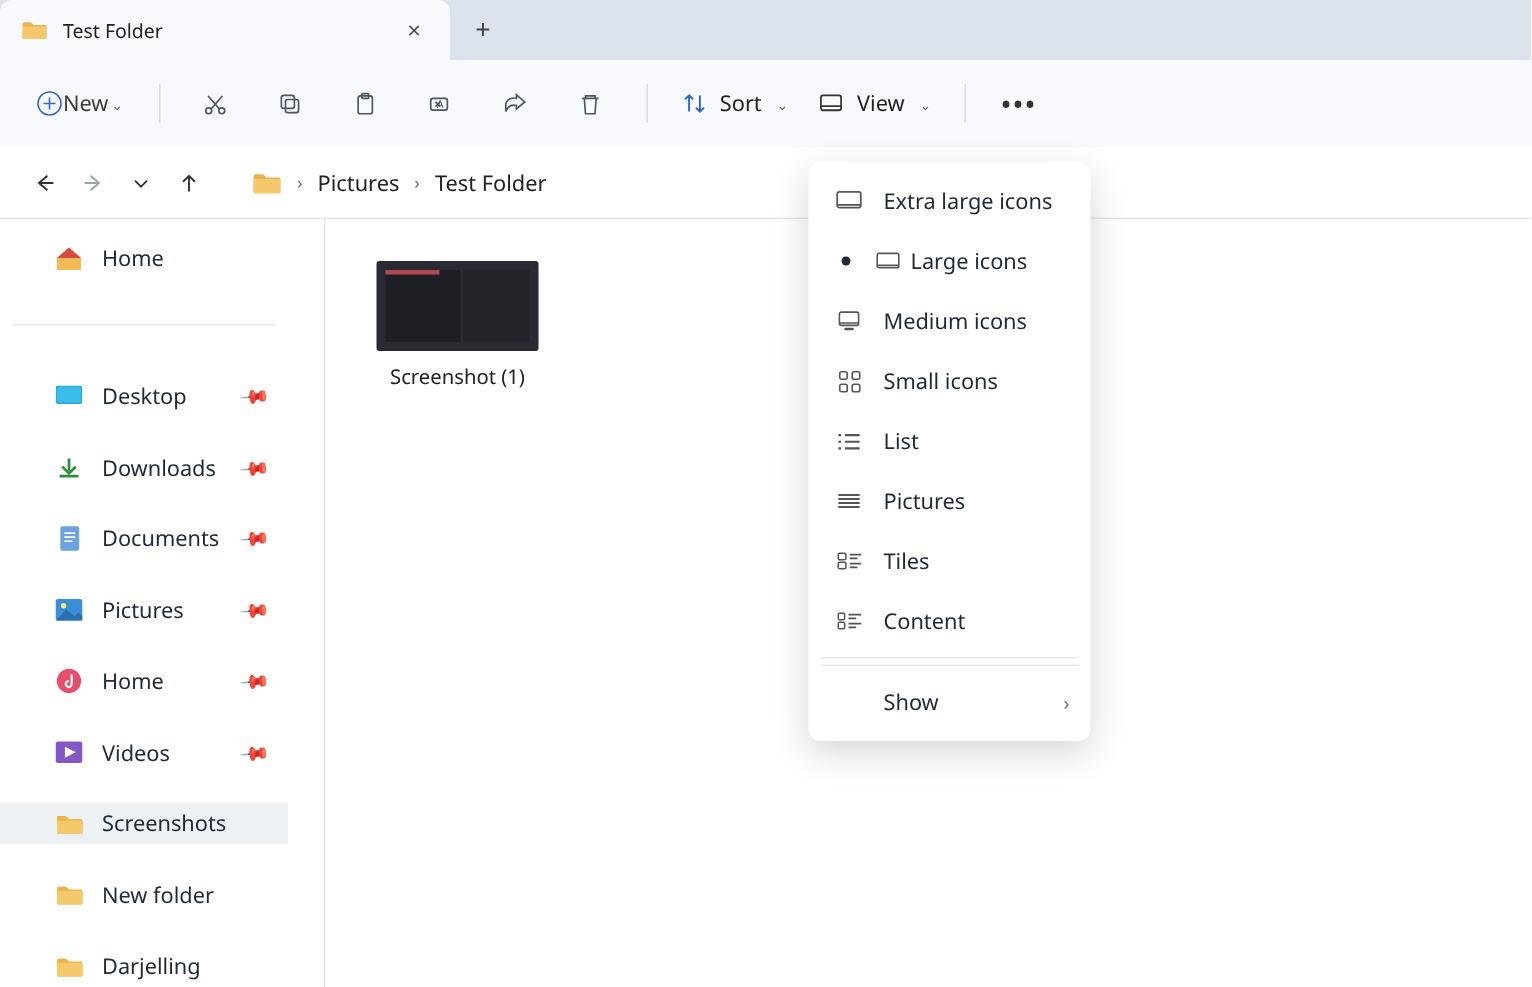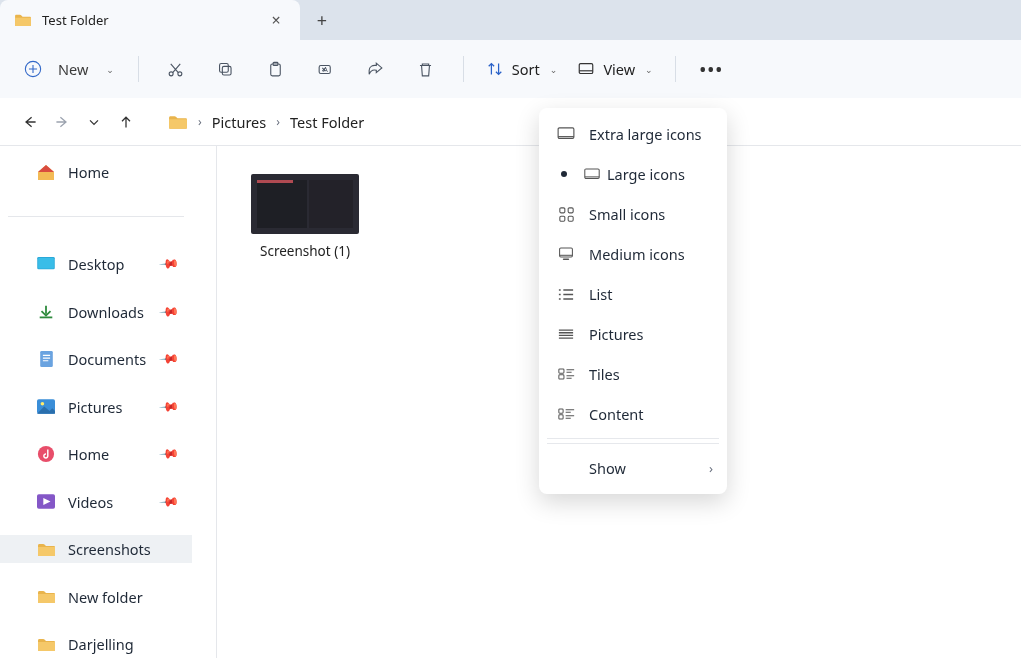--- a/index.html
+++ b/index.html
@@ -8,21 +8,21 @@
 
 .tab-bar{height:40px;background:#dce3ec;display:flex;align-items:flex-end;}
 .tab{height:40px;width:300px;background:#f7f9fc;border-radius:8px 8px 0 0;display:flex;align-items:center;padding:0 14px;gap:10px;}
 .tab .folder-ico{width:18px;height:14px;}
 .tab-title{flex:1;font-size:13px;color:#222;}
 .tab .close-x{font-size:16px;color:#555;width:20px;text-align:center;}
 .new-tab{width:44px;height:40px;display:flex;align-items:center;justify-content:center;color:#444;font-size:18px;}
 
 
 .toolbar{height:58px;background:#f7f9fc;display:flex;align-items:center;padding:0 14px;gap:4px;color:#3b3b3b;}
-.btn-new{display:flex;align-items:center;gap:16px;padding:6px 10px;border-radius:6px;}
+.btn-new{display:flex;align-items:center;gap:0;padding:6px 10px;border-radius:6px;}
 .btn-new .plus-circ{width:18px;height:18px;}
 .btn-new-label{font-size:14.5px;}
 .small-chev{font-size:9px;color:#666;margin-left:2px;}
 .tb-sep{width:1px;height:26px;background:#d8dee6;margin:0 10px;}
 .tb-icon{width:46px;height:36px;display:flex;align-items:center;justify-content:center;border-radius:6px;}
 .tb-icon svg{width:19px;height:19px;stroke:#4b5563;fill:none;stroke-width:1.4;}
 .tb-labeled{display:flex;align-items:center;gap:8px;padding:0 8px;}
 .tb-labeled-label{font-size:14.5px;color:#222;}
 .tb-dots{letter-spacing:2px;font-weight:bold;color:#333;padding:0 10px;}
 
@@ -315,41 +315,41 @@
     <span class="mi-ico" style="left:42px">
         <svg viewBox="0 0 20 16" width="16" height="13">
           <rect x="1" y="1" width="18" height="12" rx="1.5" fill="none" stroke="#555" stroke-width="1.3"></rect>
           <path d="M1 11 H19" stroke="#555" stroke-width="1.3"></path>
         </svg>
       </span>
     <span style="margin-left:18px">Large icons</span>
   </div>
   <div class="menu-item">
     <span class="mi-ico">
+        <svg viewBox="0 0 20 18" width="16" height="15">
+          <rect x="2" y="1" width="16" height="11" rx="1.5" fill="none" stroke="#555" stroke-width="1.3"></rect>
+          <path d="M2 10 H18" stroke="#555" stroke-width="1.3"></path>
+          <rect x="6" y="14" width="8" height="2" rx="1" fill="#555"></rect>
+        </svg>
+      </span>
+    <span>Medium icons</span>
+  </div>
+  <div class="menu-item">
+    <span class="mi-ico">
         <svg viewBox="0 0 18 18" width="15" height="15">
           <rect x="1" y="1" width="6" height="6" rx="1.5" fill="none" stroke="#555" stroke-width="1.3"></rect>
           <rect x="11" y="1" width="6" height="6" rx="1.5" fill="none" stroke="#555" stroke-width="1.3"></rect>
           <rect x="1" y="11" width="6" height="6" rx="1.5" fill="none" stroke="#555" stroke-width="1.3"></rect>
           <rect x="11" y="11" width="6" height="6" rx="1.5" fill="none" stroke="#555" stroke-width="1.3"></rect>
         </svg>
       </span>
     <span>Small icons</span>
   </div>
   <div class="menu-item">
     <span class="mi-ico">
-        <svg viewBox="0 0 20 18" width="16" height="15">
-          <rect x="2" y="1" width="16" height="11" rx="1.5" fill="none" stroke="#555" stroke-width="1.3"></rect>
-          <path d="M2 10 H18" stroke="#555" stroke-width="1.3"></path>
-          <rect x="6" y="14" width="8" height="2" rx="1" fill="#555"></rect>
-        </svg>
-      </span>
-    <span>Medium icons</span>
-  </div>
-  <div class="menu-item">
-    <span class="mi-ico">
         <svg viewBox="0 0 18 14" width="16" height="13">
           <path d="M1 2 H3 M6 2 H17 M1 7 H3 M6 7 H17 M1 12 H3 M6 12 H17" stroke="#555" stroke-width="1.6"></path>
         </svg>
       </span>
     <span>List</span>
   </div>
   <div class="menu-item">
     <span class="mi-ico">
         <svg viewBox="0 0 18 14" width="16" height="13">
           <path d="M1 2 H17 M1 5 H17 M1 8 H17 M1 11 H17" stroke="#555" stroke-width="1.5"></path>

